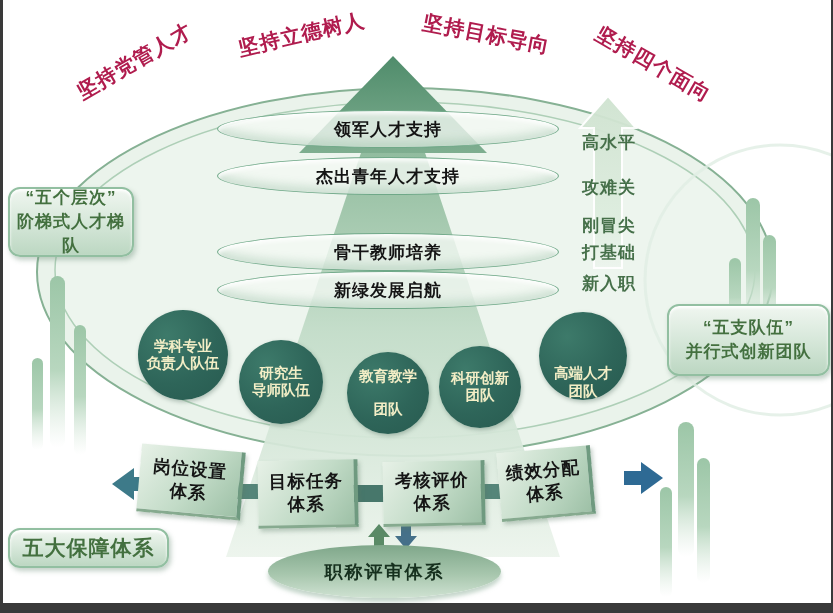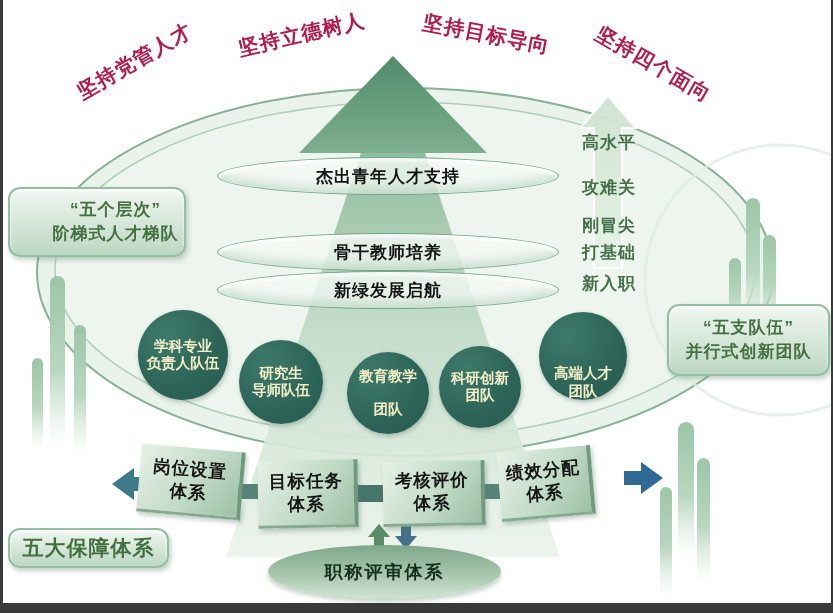--- a/index.html
+++ b/index.html
@@ -72,21 +72,21 @@
 
   
   .callout{
     position:absolute;border:2px solid #92bfa1;border-radius:12px;
     background:linear-gradient(180deg,#f0f6f0 0%,#d9e9dc 45%,#bcd7c2 100%);
     box-shadow:2px 3px 5px rgba(120,150,130,0.45), inset 0 2px 3px #ffffff;
     color:#43703f;font-weight:bold;text-align:center;
     display:flex;flex-direction:column;align-items:center;justify-content:center;
     line-height:1.4;letter-spacing:1px;
   }
-  .leftbox{left:8px;top:187px;width:178px;height:70px;font-size:17px;padding-left:37px;}
+  .leftbox{left:8px;top:187px;width:126px;height:70px;font-size:17px;}
   .rightbox{left:667px;top:304px;width:163px;height:72px;font-size:17px;}
   .guarbox{left:8px;top:528px;width:161px;height:40px;font-size:21px;}
 
   
   .review{
     position:absolute;left:268px;top:545px;width:233px;height:53px;border-radius:50%;
     background:linear-gradient(180deg,#7fa78a 0%,#a7c6ad 55%,#cfe2d2 100%);
     box-shadow:0 4px 4px rgba(150,180,160,0.55);
     display:flex;align-items:center;justify-content:center;
     color:#16301e;font-weight:bold;font-size:18px;letter-spacing:2px;
@@ -152,20 +152,21 @@
 
     <polygon points="379,524 368,537 374,537 374,548 384,548 384,537 390,537" fill="#5a8a66"></polygon>
     <polygon points="406,549 395,536 401,536 401,525 411,525 411,536 417,536" fill="#457089"></polygon>
   </svg>
 
   <div class="principle pr1">坚持党管人才</div>
   <div class="principle pr2">坚持立德树人</div>
   <div class="principle pr3">坚持目标导向</div>
   <div class="principle pr4">坚持四个面向</div>
 
+  <div class="band b1">领军人才支持</div>
   <div class="band b2">杰出青年人才支持</div>
   <div class="band b4">骨干教师培养</div>
   <div class="band b5">新绿发展启航</div>
 
   <div class="stageword s1">高水平</div>
   <div class="stageword s2">攻难关</div>
   <div class="stageword s3">刚冒尖</div>
   <div class="stageword s4">打基础</div>
   <div class="stageword s5">新入职</div>
 

